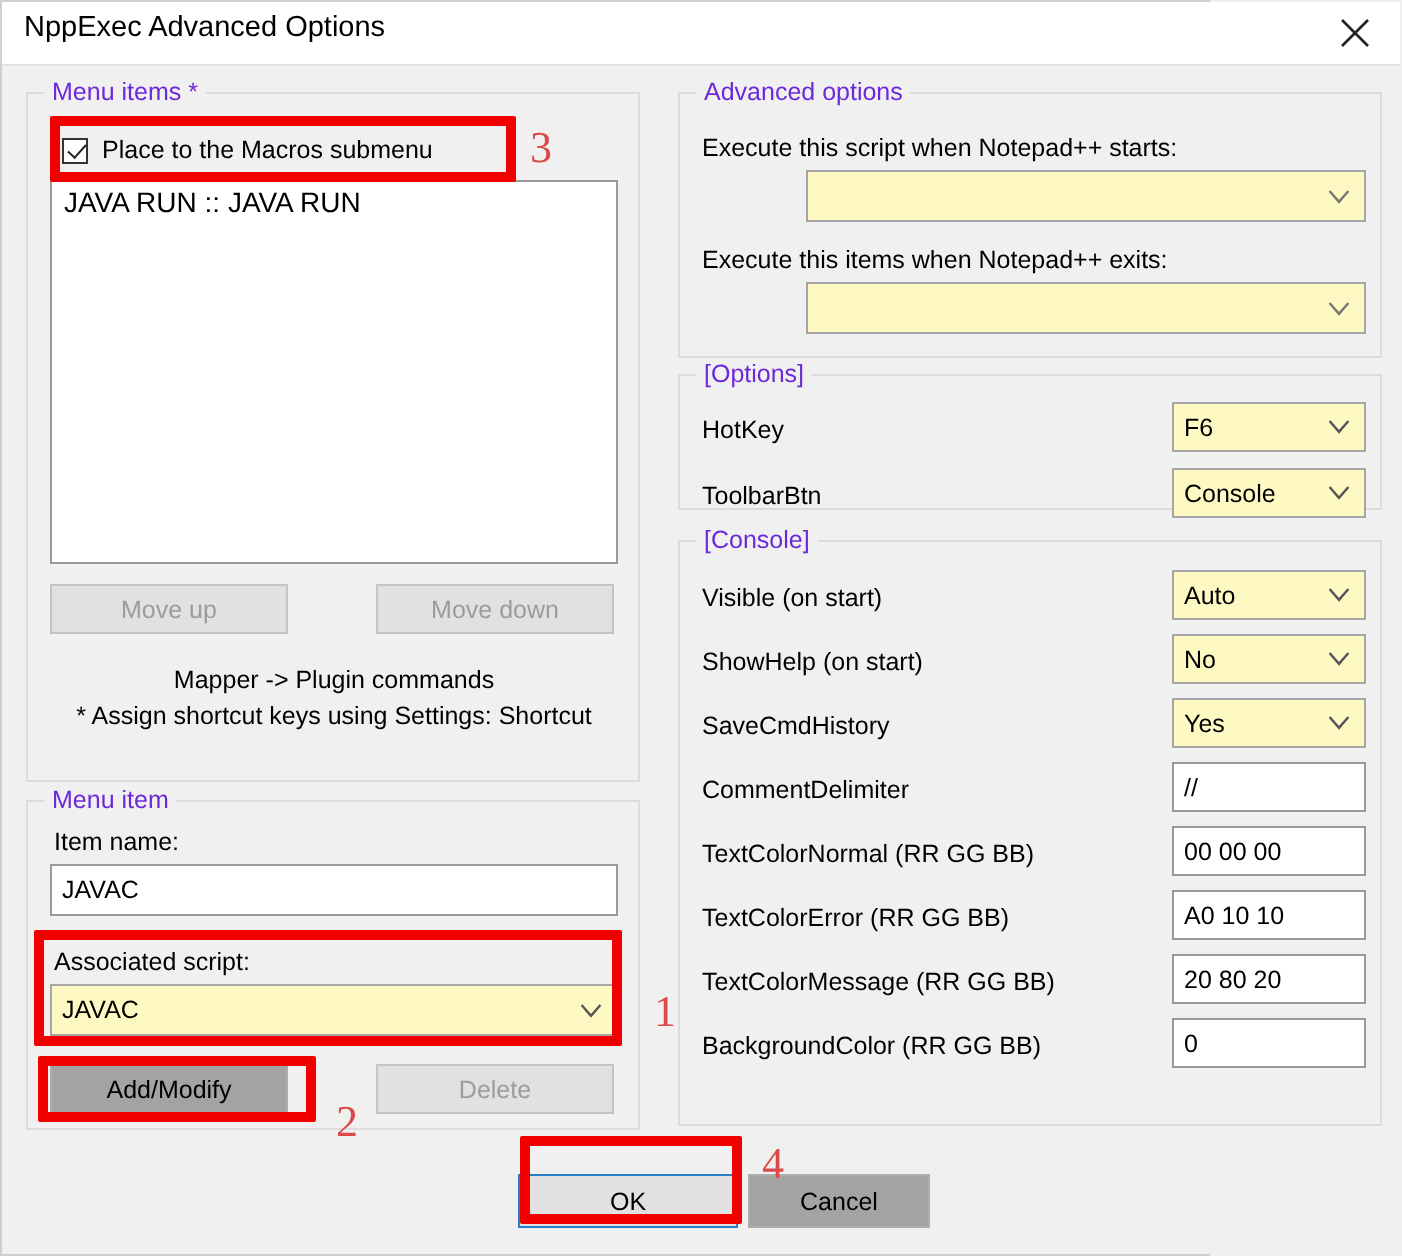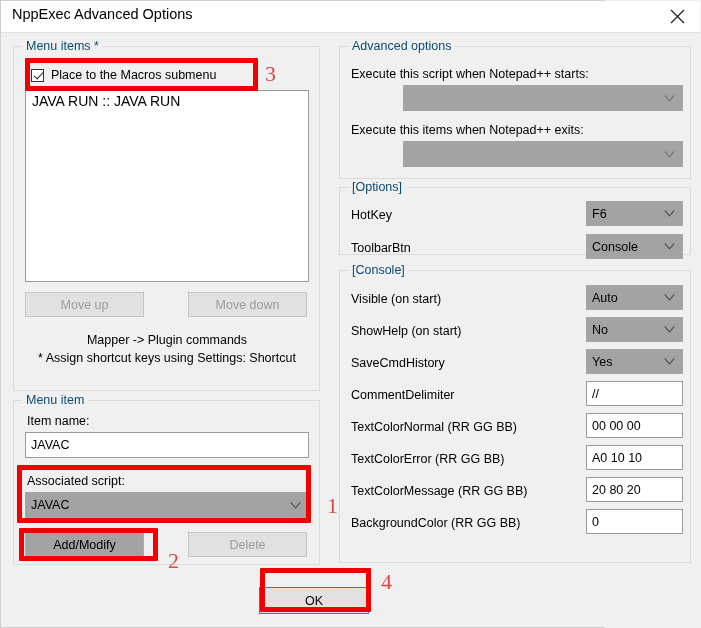--- a/index.html
+++ b/index.html
@@ -67,21 +67,21 @@
     border: 1px solid #dcdcdc;
     box-sizing: border-box;
   }
   .group-label {
     position: absolute;
     top: -8px;
     left: 8px;
     background: #f0f0f0;
     padding: 0 4px;
     font-size: 12.5px;
-    color: #0c4a6e;
+    color: #6d28d9;
     white-space: nowrap;
   }
 
   
   .chk-row {
     position: absolute;
     display: flex;
     align-items: center;
     cursor: default;
   }
@@ -170,21 +170,21 @@
     align-items: center;
     padding-left: 5px;
     font-size: 12.5px;
     color: #000;
     overflow: hidden;
     white-space: nowrap;
   }
 
   .combo {
     position: absolute;
-    background: #a3a3a3;
+    background: #fef9c3;
     border: 1px solid #a6a6a6;
     box-sizing: border-box;
     display: flex;
     align-items: center;
     padding-left: 5px;
     font-size: 12.5px;
     color: #000;
     cursor: default;
     overflow: hidden;
     white-space: nowrap;
@@ -389,20 +389,23 @@
     </div>
 
     <div class="field-label" style="left:350px; top:483px;">BackgroundColor (RR GG BB)</div>
     <div class="textbox" style="left:585px; top:476px; width:97px; height:25px;">
       <span>0</span>
     </div>
 
     <div class="btn default" style="left:258px; top:554px; width:110px; height:27px;">
       <span>OK</span>
     </div>
+    <div class="btn" style="left:373px; top:554px; width:91px; height:27px;">
+      <span>Cancel</span>
+    </div>
 
   </div>
 
   <div class="annot-box" style="left:24px; top:57px; width:233px; height:33px;"></div>
   <div class="annot-num" style="left:264px; top:62px;">3</div>
 
   <div class="annot-box" style="left:16px; top:464px; width:294px; height:58px;"></div>
   <div class="annot-num" style="left:326px; top:494px;">1</div>
 
   <div class="annot-box" style="left:18px; top:527px; width:139px; height:33px;"></div>

